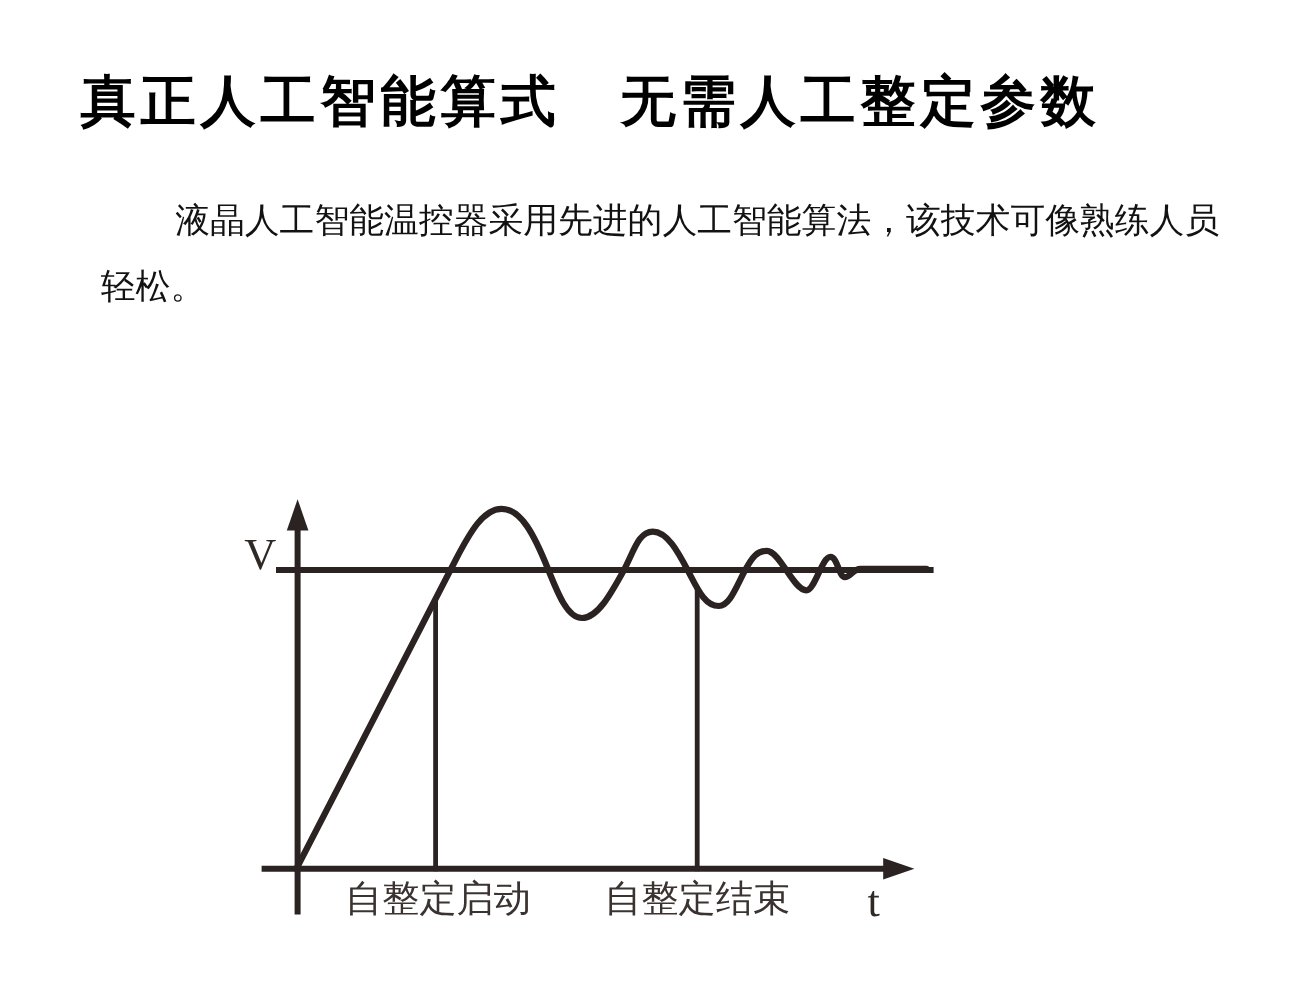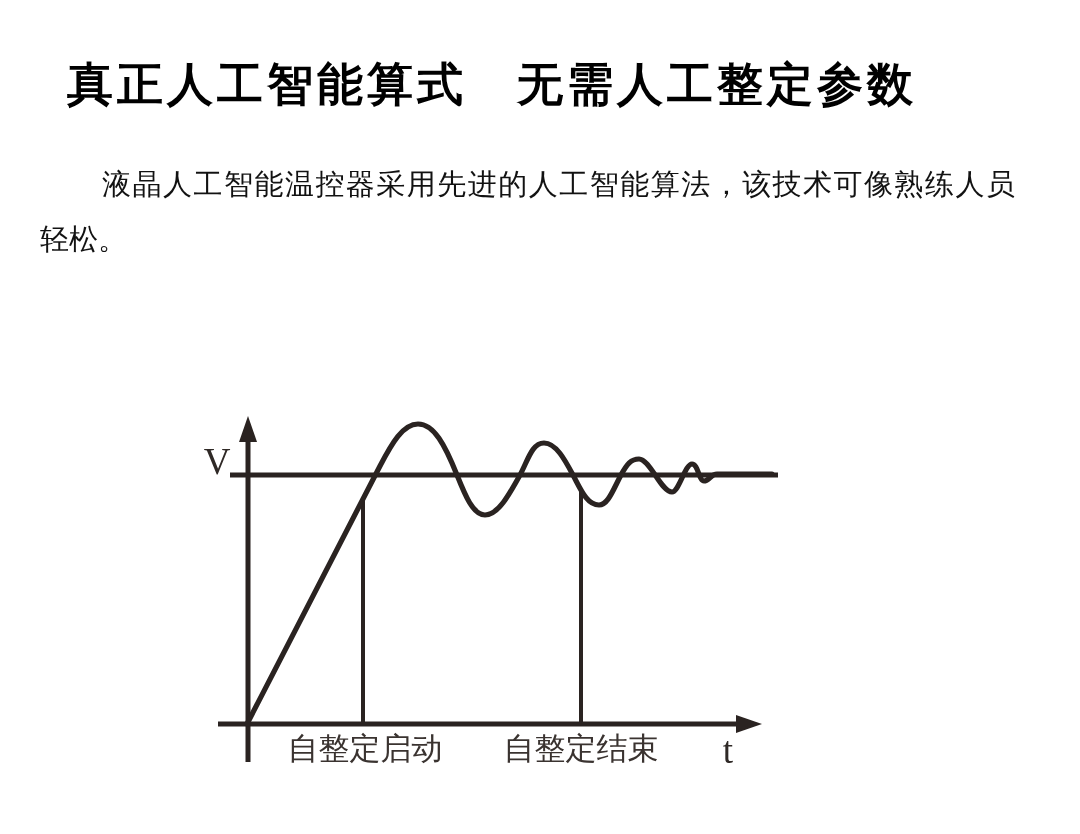--- a/index.html
+++ b/index.html
@@ -37,20 +37,21 @@
     font-size: 29px;
     line-height: 55px;
     color: #121212;
   }
   .para-line {
     height: 55px;
     text-align: justify;
     text-align-last: justify;
     text-justify: inter-character;
     white-space: nowrap;
+    margin-left: 44px;
   }
   .para-line.first {
     padding-left: 62px;
     padding-right: 25px;
   }
   .para-line.last {
     text-align: left;
     text-align-last: left;
   }
   .figure-svg {

